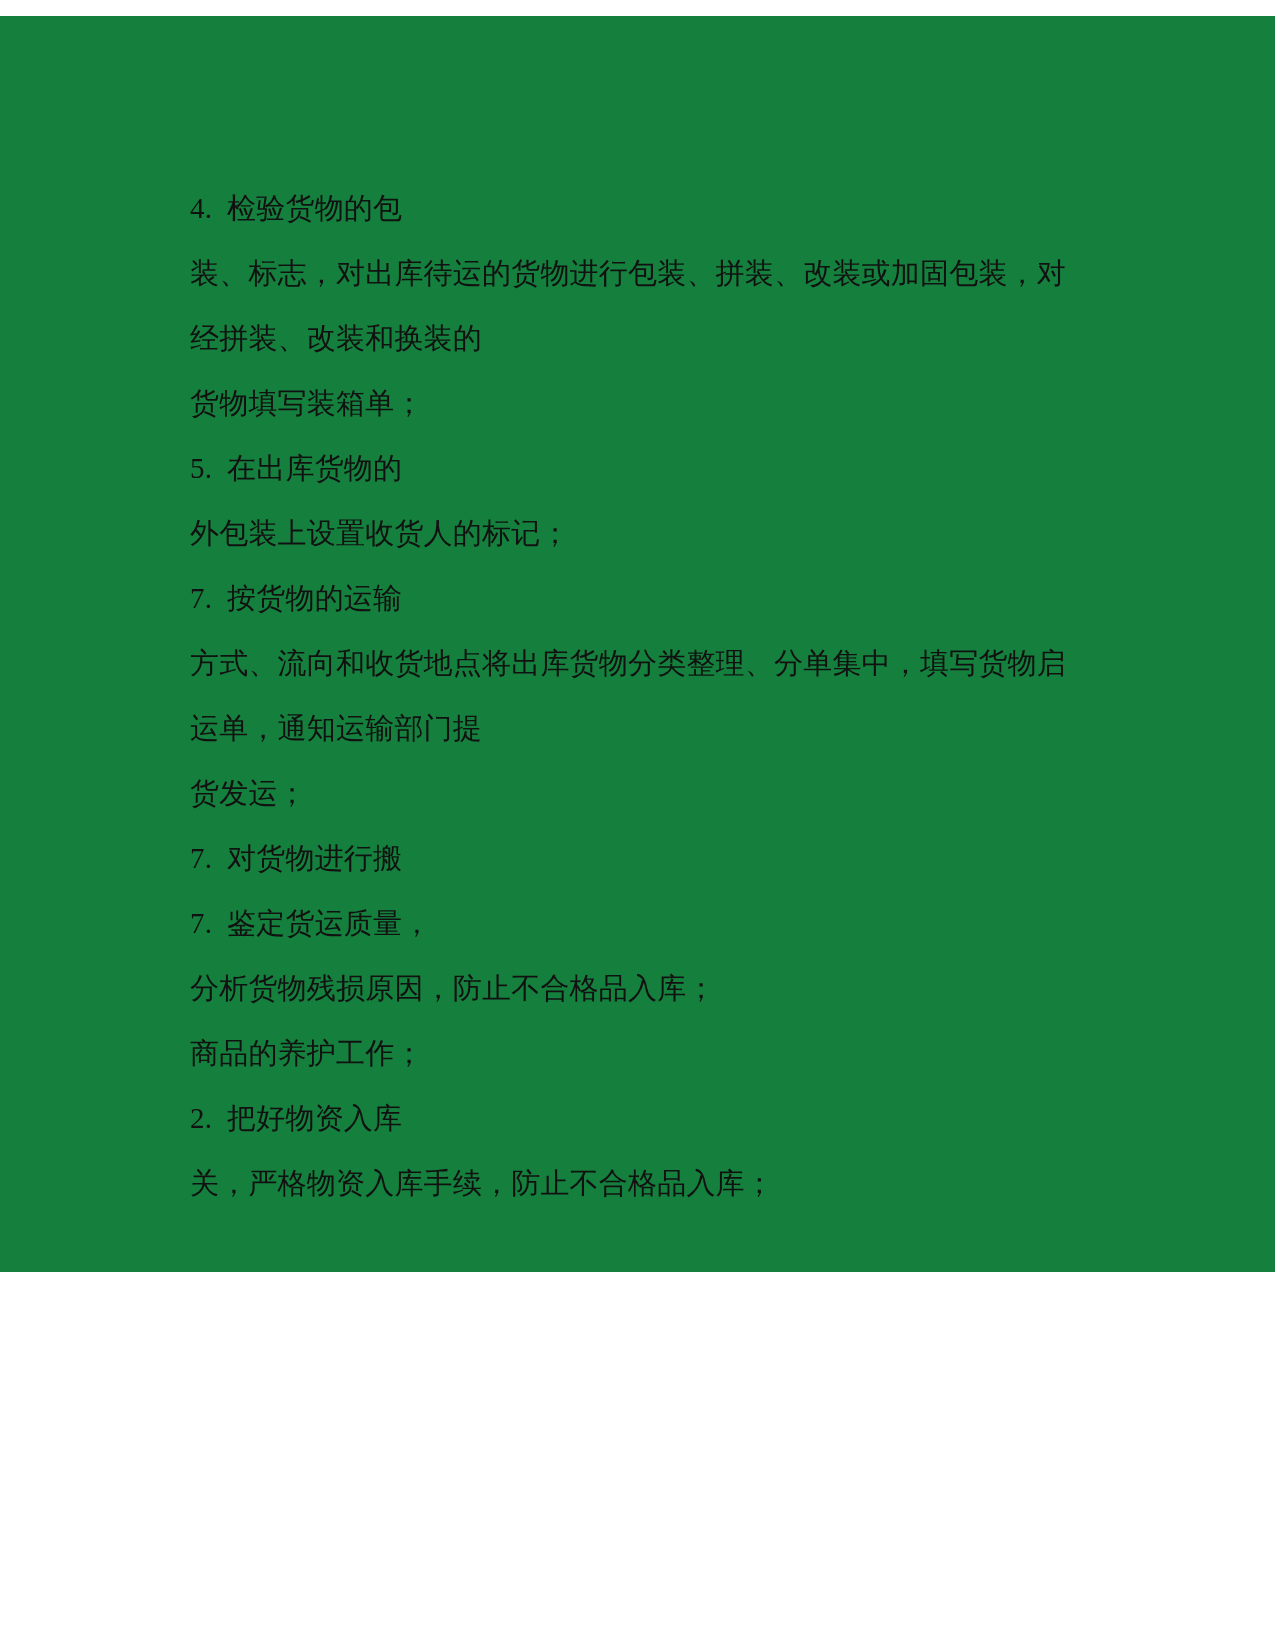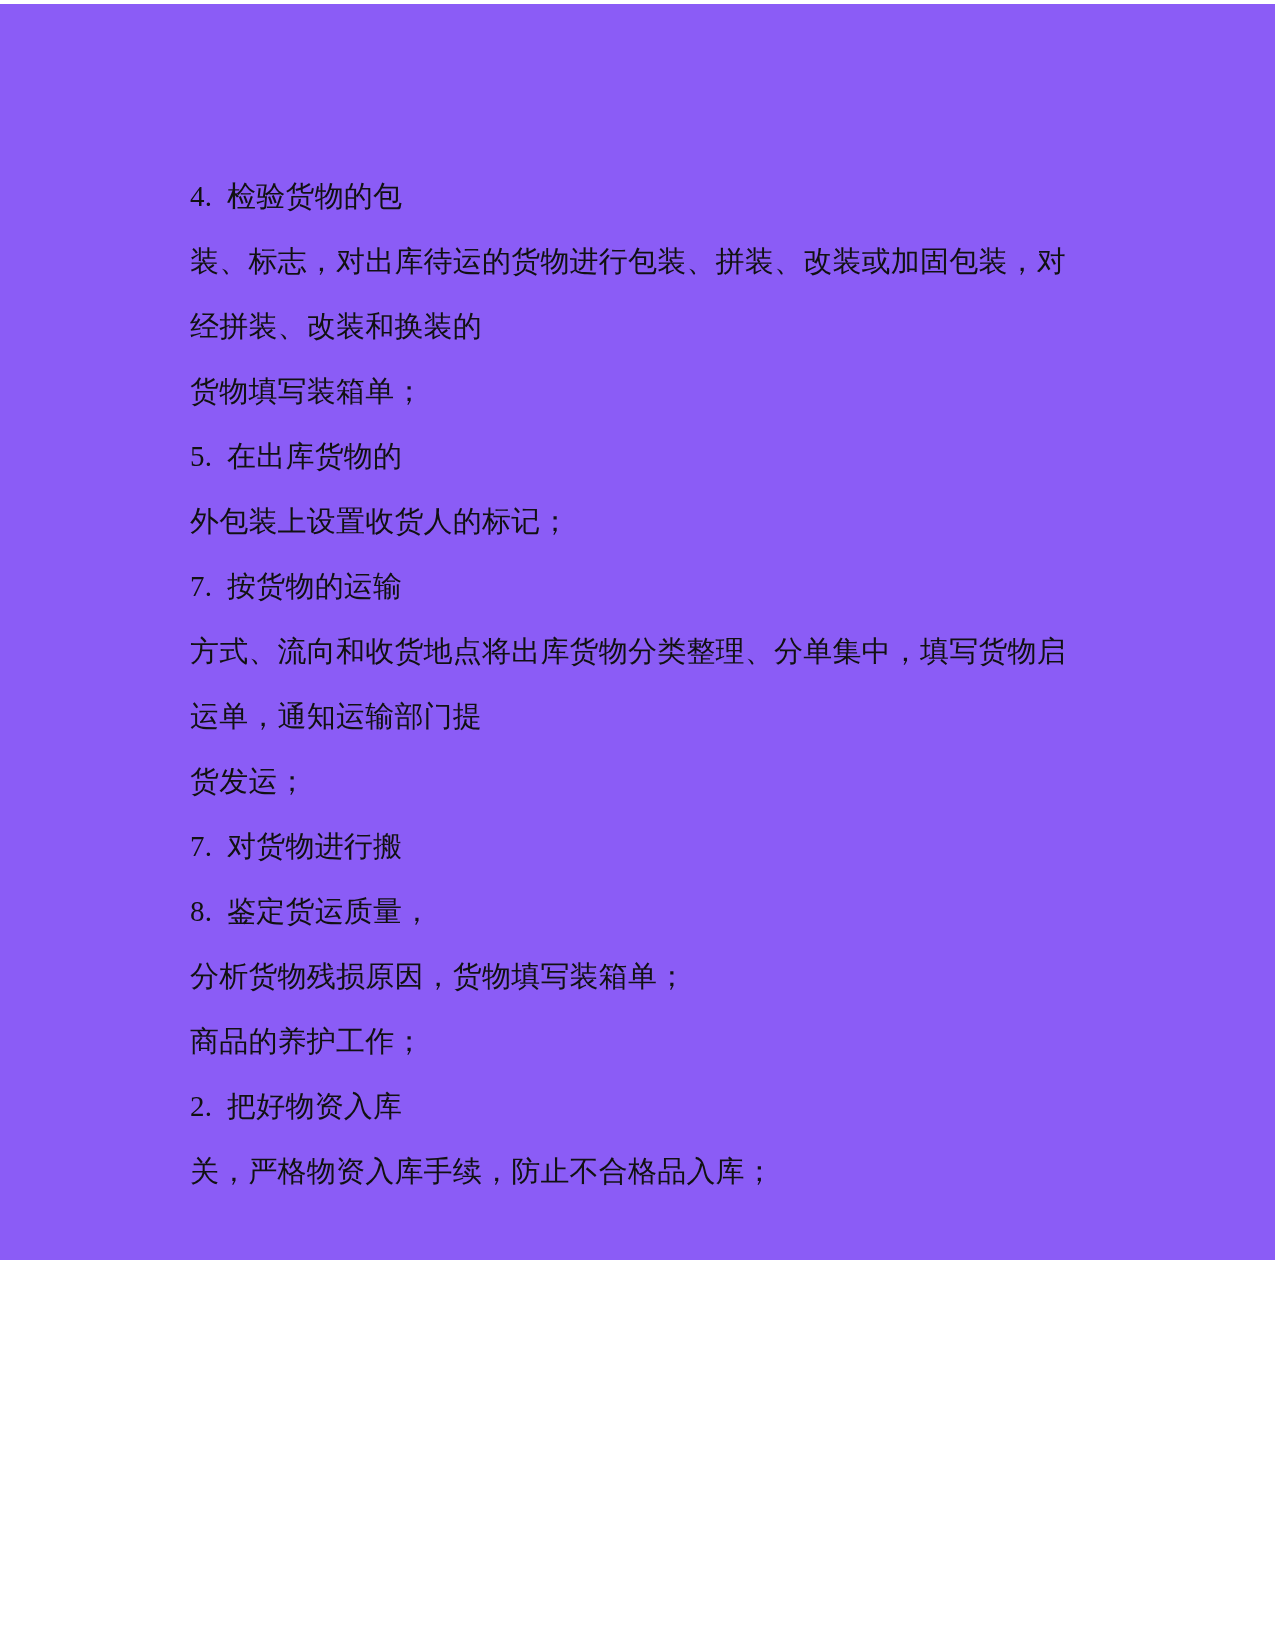--- a/index.html
+++ b/index.html
@@ -4,22 +4,22 @@
 <style>
   * { margin: 0; padding: 0; box-sizing: border-box; }
   html, body {
     background: #ffffff;
     font-family: "Liberation Serif", "DejaVu Serif", serif;
   }
   .page {
     position: relative;
     width: 1275px;
     height: 1256px;
-    margin: 4px auto;
-    background: #8b5cf6;
+    margin: 16px auto;
+    background: #15803d;
     overflow: hidden;
   }
   .doc-body {
     position: absolute;
     top: 160px;
     left: 190px;
     width: 880px;
   }
   .doc-line {
     font-size: 29px;
@@ -40,19 +40,19 @@
     <p class="doc-line">装、标志，对出库待运的货物进行包装、拼装、改装或加固包装，对</p>
     <p class="doc-line">经拼装、改装和换装的</p>
     <p class="doc-line">货物填写装箱单；</p>
     <p class="doc-line">5.  在出库货物的</p>
     <p class="doc-line">外包装上设置收货人的标记；</p>
     <p class="doc-line">7.  按货物的运输</p>
     <p class="doc-line">方式、流向和收货地点将出库货物分类整理、分单集中，填写货物启</p>
     <p class="doc-line">运单，通知运输部门提</p>
     <p class="doc-line">货发运；</p>
     <p class="doc-line">7.  对货物进行搬</p>
-    <p class="doc-line">8.  鉴定货运质量，</p>
-    <p class="doc-line">分析货物残损原因，货物填写装箱单；</p>
+    <p class="doc-line">7.  鉴定货运质量，</p>
+    <p class="doc-line">分析货物残损原因，防止不合格品入库；</p>
     <p class="doc-line">商品的养护工作；</p>
     <p class="doc-line">2.  把好物资入库</p>
     <p class="doc-line">关，严格物资入库手续，防止不合格品入库；</p>
   </div>
 </div>
 
 </body></html>

